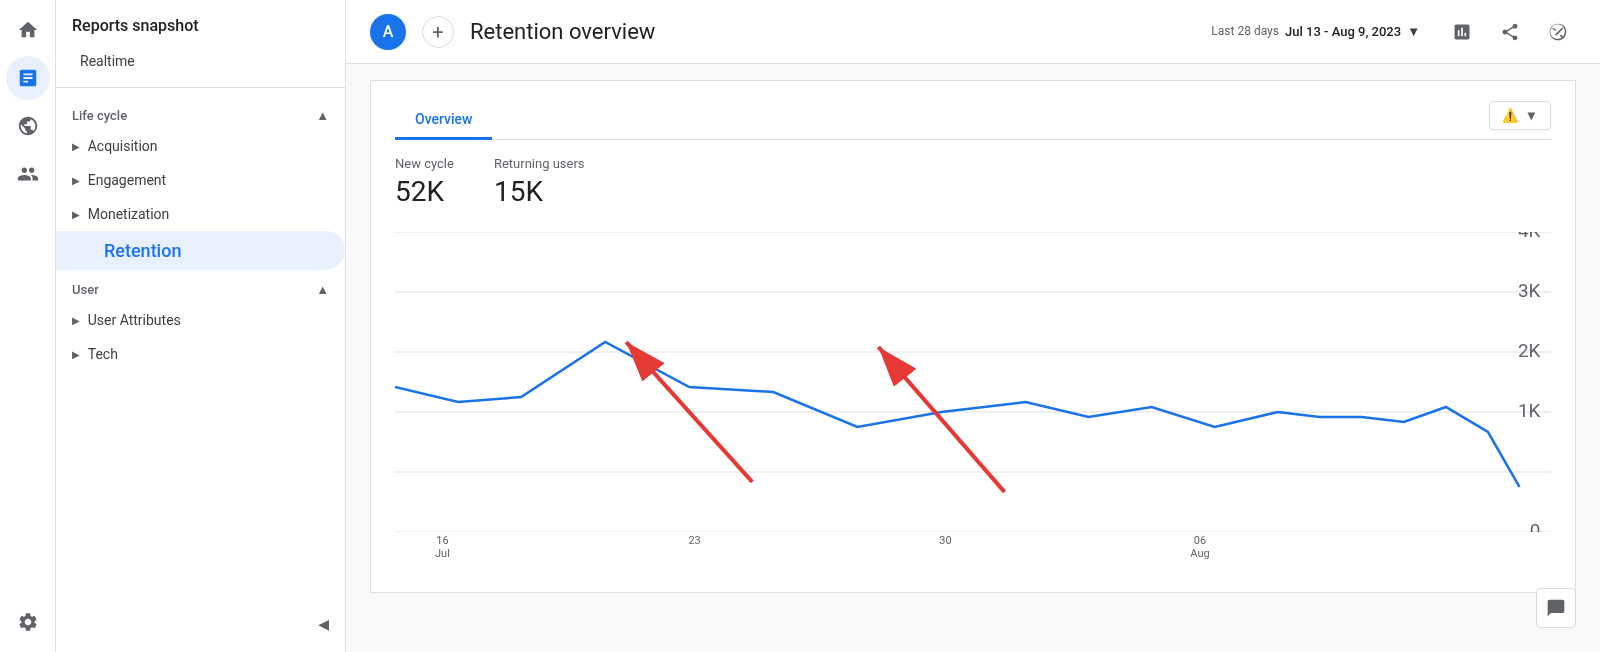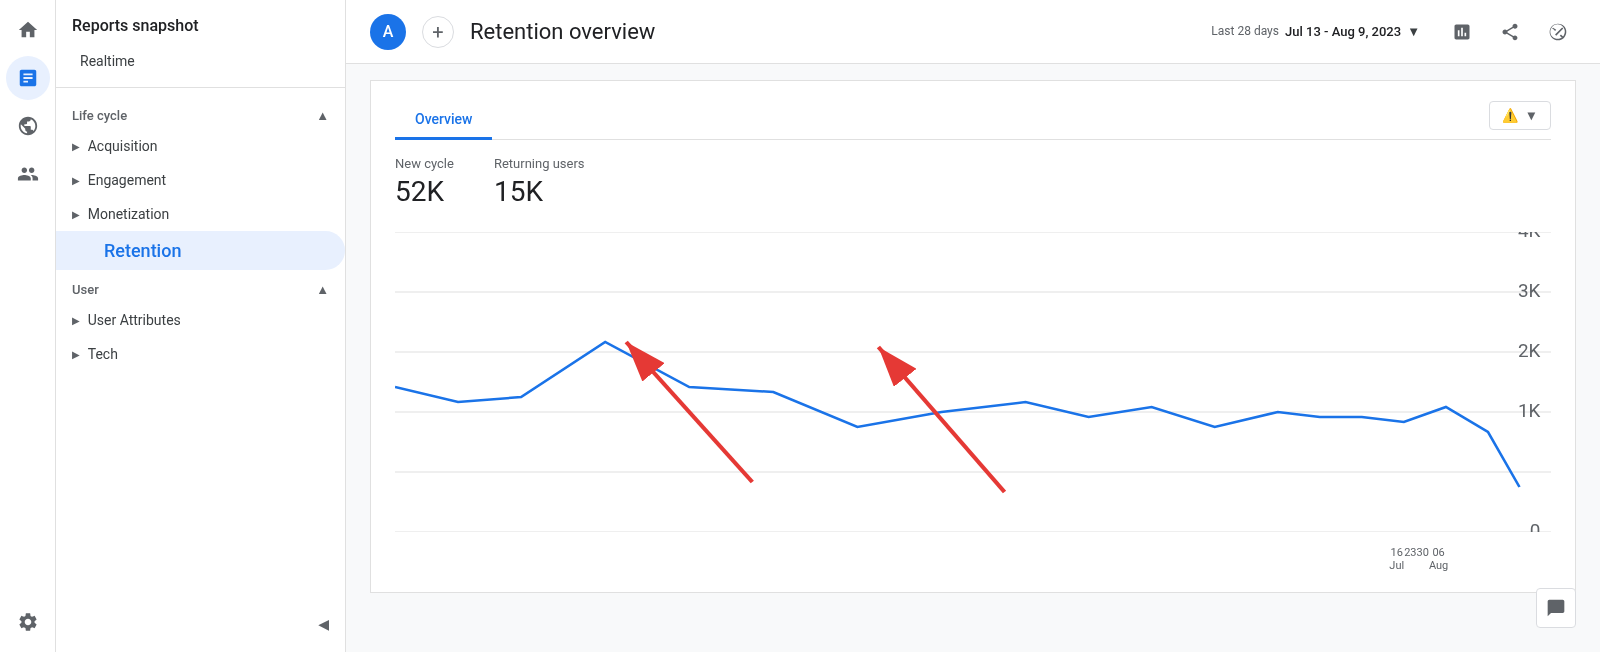--- a/index.html
+++ b/index.html
@@ -453,21 +453,21 @@
 
           <defs>
             <marker id="arrowhead2" markerWidth="10" markerHeight="7" refX="10" refY="3.5" orient="auto">
               <polygon points="0 0, 10 3.5, 0 7" fill="#e53935"></polygon>
             </marker>
           </defs>
           <line x1="580" y1="260" x2="460" y2="115" stroke="#e53935" stroke-width="4" marker-end="url(#arrowhead2)"></line>
         </svg>
 
         
-        <div class="chart-x-labels" style="position: absolute; bottom: 0; left: 0; right: 60px; display: flex; justify-content: flex-end; padding: 0 40px; margin-top: 44px;">
+        <div class="chart-x-labels" style="position: absolute; bottom: 12px; left: 0; right: 60px; display: flex; justify-content: space-between; padding: 0 40px; margin-top: 44px;">
           <div class="x-label">
             <div>16</div>
             <div style="color:#5f6368">Jul</div>
           </div>
           <div class="x-label">
             <div>23</div>
             <div>&nbsp;</div>
           </div>
           <div class="x-label">
             <div>30</div>

